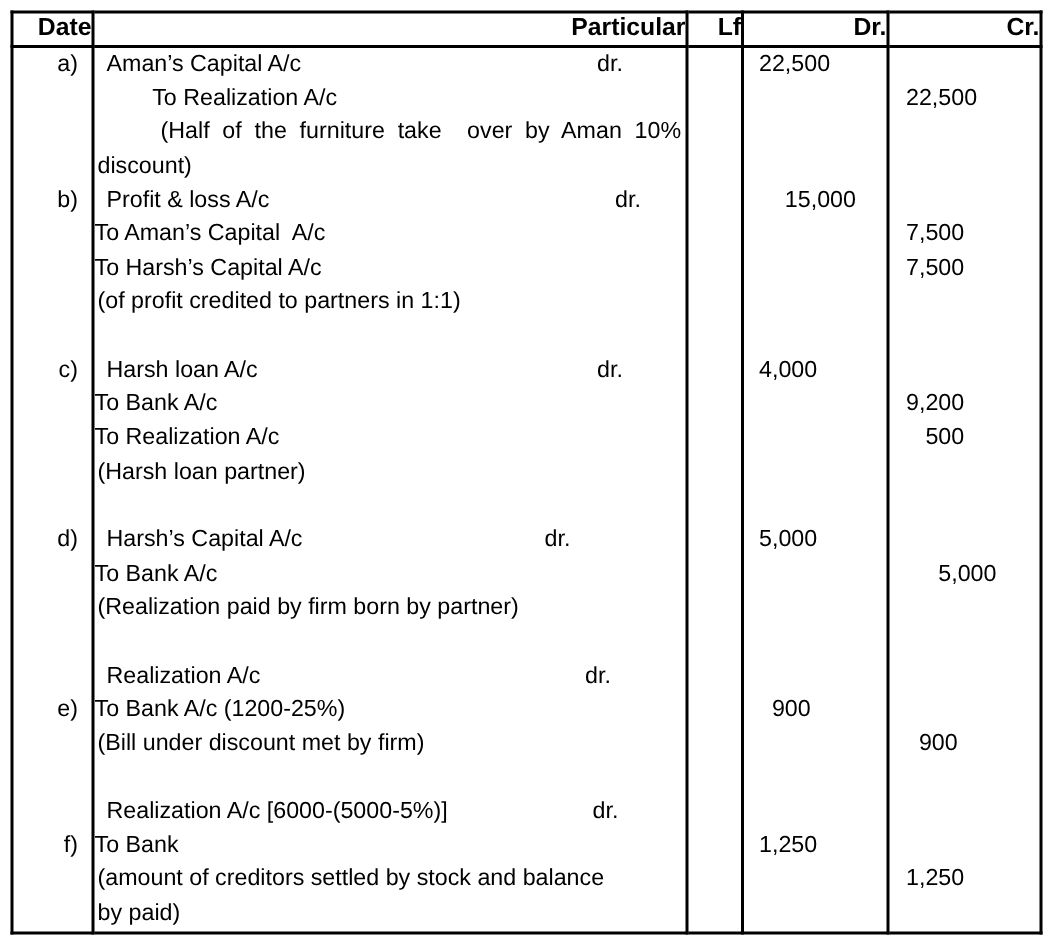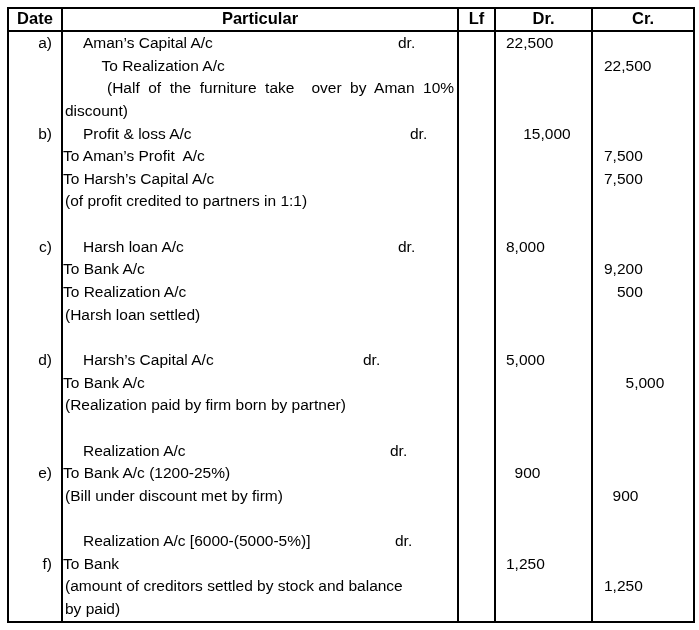--- a/index.html
+++ b/index.html
@@ -30,40 +30,40 @@
   table.journal th,
   table.journal td {
     border: 2px solid #000000;
     padding: 0;
     vertical-align: top;
     background: #ffffff;
   }
   thead th {
     font-weight: bold;
     font-size: 16.5px;
-    text-align: center;
+    text-align: right;
     height: 21px;
     padding: 2px 0 2px 6px;
     vertical-align: middle;
     white-space: pre;
   }
   tbody td {
     font-size: 15.5px;
   }
   .line {
     position: relative;
     height: 22.65px;
     line-height: 22.65px;
     white-space: pre;
   }
   .date-cell .line {
     text-align: right;
     padding-right: 9px;
   }
-  .k-debit     { padding-left: 20px; }
+  .k-debit     { padding-left: 8px; }
   .k-credit    { }
   .k-narration { padding-left: 2px; }
   .justify     { word-spacing: 4.2px; padding-left: 44px; }
   .dr-label {
     position: absolute;
     top: 0;
   }
   .dr-cell .line { padding-left: 10px; }
   .cr-cell .line { padding-left: 11px; }
 </style>
@@ -117,28 +117,28 @@
             <div class="line">f)</div>
             <div class="line"></div>
             <div class="line"></div>
           </td>
         <td class="particular-cell">
             <div class="line k-debit">Aman’s Capital A/c<span class="dr-label" style="left: 335px;">dr.</span></div>
             <div class="line k-credit">         To Realization A/c</div>
             <div class="line k-narration justify">(Half of the furniture take  over by Aman 10%</div>
             <div class="line k-narration">discount)</div>
             <div class="line k-debit">Profit &amp; loss A/c<span class="dr-label" style="left: 347px;">dr.</span></div>
-            <div class="line k-credit">To Aman’s Profit  A/c</div>
+            <div class="line k-credit">To Aman’s Capital  A/c</div>
             <div class="line k-credit">To Harsh’s Capital A/c</div>
             <div class="line k-narration">(of profit credited to partners in 1:1)</div>
             <div class="line k-blank"></div>
             <div class="line k-debit">Harsh loan A/c<span class="dr-label" style="left: 335px;">dr.</span></div>
             <div class="line k-credit">To Bank A/c</div>
             <div class="line k-credit">To Realization A/c</div>
-            <div class="line k-narration">(Harsh loan settled)</div>
+            <div class="line k-narration">(Harsh loan partner)</div>
             <div class="line k-blank"></div>
             <div class="line k-debit">Harsh’s Capital A/c<span class="dr-label" style="left: 300px;">dr.</span></div>
             <div class="line k-credit">To Bank A/c</div>
             <div class="line k-narration">(Realization paid by firm born by partner)</div>
             <div class="line k-blank"></div>
             <div class="line k-debit">Realization A/c<span class="dr-label" style="left: 327px;">dr.</span></div>
             <div class="line k-credit">To Bank A/c (1200-25%)</div>
             <div class="line k-narration">(Bill under discount met by firm)</div>
             <div class="line k-blank"></div>
             <div class="line k-debit">Realization A/c [6000-(5000-5%)]<span class="dr-label" style="left: 332px;">dr.</span></div>
@@ -150,21 +150,21 @@
         <td class="dr-cell">
             <div class="line">22,500</div>
             <div class="line"></div>
             <div class="line"></div>
             <div class="line"></div>
             <div class="line">    15,000</div>
             <div class="line"></div>
             <div class="line"></div>
             <div class="line"></div>
             <div class="line"></div>
-            <div class="line">8,000</div>
+            <div class="line">4,000</div>
             <div class="line"></div>
             <div class="line"></div>
             <div class="line"></div>
             <div class="line"></div>
             <div class="line">5,000</div>
             <div class="line"></div>
             <div class="line"></div>
             <div class="line"></div>
             <div class="line"></div>
             <div class="line">  900</div>

